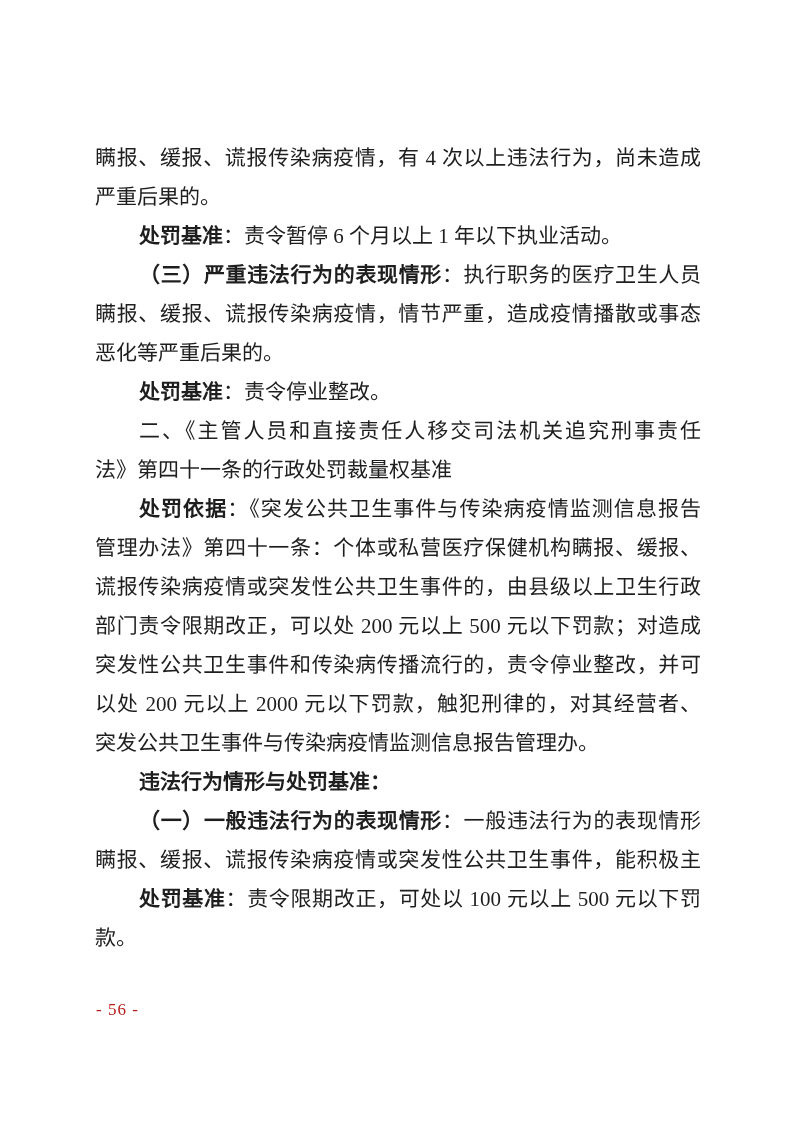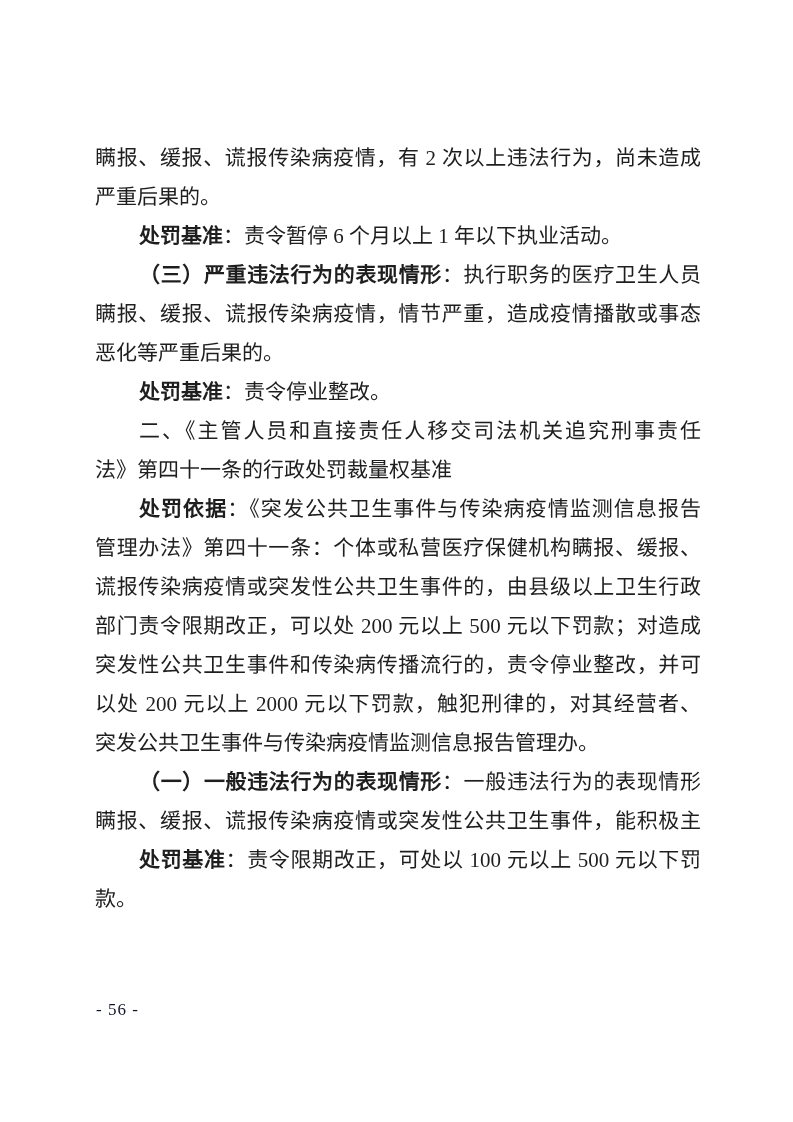--- a/index.html
+++ b/index.html
@@ -28,43 +28,44 @@
   }
   .line.end { text-align-last: left; }
   .line.ind { text-indent: 44px; }
   .line b { font-weight: bold; }
   .footer {
     position: absolute;
     left: 96px;
     top: 1000px;
     font-size: 17px;
     letter-spacing: 1px;
-    color: #0f172a;
+    color: #b91c1c;
   }
 </style>
 </head>
 <body>
 
 <div class="page">
   <div class="content">
-    <div class="line"><span>瞒报、缓报、谎报传染病疫情，有 2 次以上违法行为，尚未造成</span></div>
+    <div class="line"><span>瞒报、缓报、谎报传染病疫情，有 4 次以上违法行为，尚未造成</span></div>
     <div class="line end"><span>严重后果的。</span></div>
     <div class="line end ind"><b>处罚基准</b><span>：责令暂停 6 个月以上 1 年以下执业活动。</span></div>
     <div class="line ind"><b>（三）严重违法行为的表现情形</b><span>：执行职务的医疗卫生人员</span></div>
     <div class="line"><span>瞒报、缓报、谎报传染病疫情，情节严重，造成疫情播散或事态</span></div>
     <div class="line end"><span>恶化等严重后果的。</span></div>
     <div class="line end ind"><b>处罚基准</b><span>：责令停业整改。</span></div>
     <div class="line ind"><span>二、《主管人员和直接责任人移交司法机关追究刑事责任</span></div>
     <div class="line end"><span>法》第四十一条的行政处罚裁量权基准</span></div>
     <div class="line ind"><b>处罚依据</b><span>：《突发公共卫生事件与传染病疫情监测信息报告</span></div>
     <div class="line"><span>管理办法》第四十一条：个体或私营医疗保健机构瞒报、缓报、</span></div>
     <div class="line"><span>谎报传染病疫情或突发性公共卫生事件的，由县级以上卫生行政</span></div>
     <div class="line"><span>部门责令限期改正，可以处 200 元以上 500 元以下罚款；对造成</span></div>
     <div class="line"><span>突发性公共卫生事件和传染病传播流行的，责令停业整改，并可</span></div>
     <div class="line"><span>以处 200 元以上 2000 元以下罚款，触犯刑律的，对其经营者、</span></div>
     <div class="line end"><span>突发公共卫生事件与传染病疫情监测信息报告管理办。</span></div>
+    <div class="line end ind"><b>违法行为情形与处罚基准：</b></div>
     <div class="line ind"><b>（一）一般违法行为的表现情形</b><span>：一般违法行为的表现情形</span></div>
     <div class="line"><span>瞒报、缓报、谎报传染病疫情或突发性公共卫生事件，能积极主</span></div>
     <div class="line ind"><b>处罚基准</b><span>：责令限期改正，可处以 100 元以上 500 元以下罚</span></div>
     <div class="line end"><span>款。</span></div>
   </div>
   <div class="footer">- 56 -</div>
 </div>
 
 </body></html>

